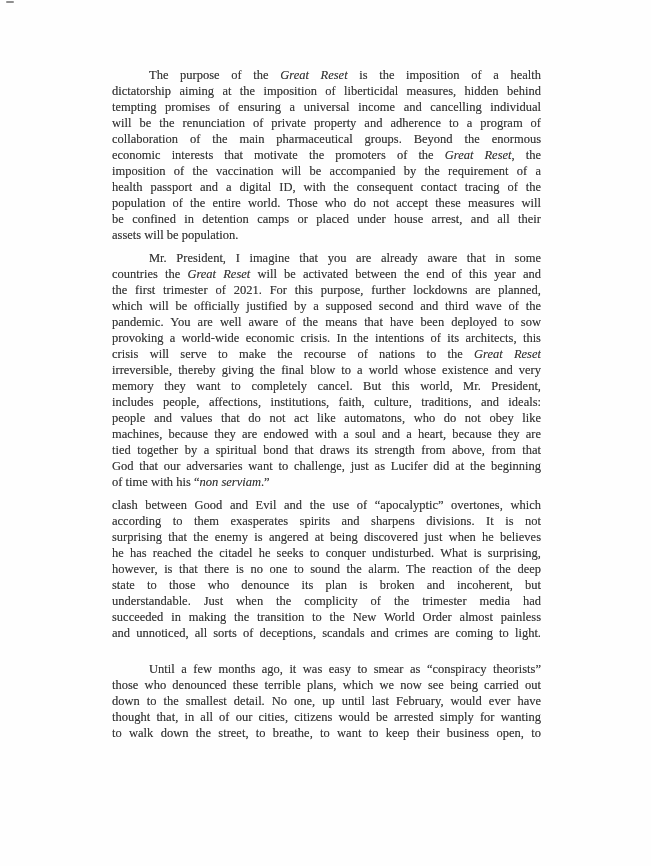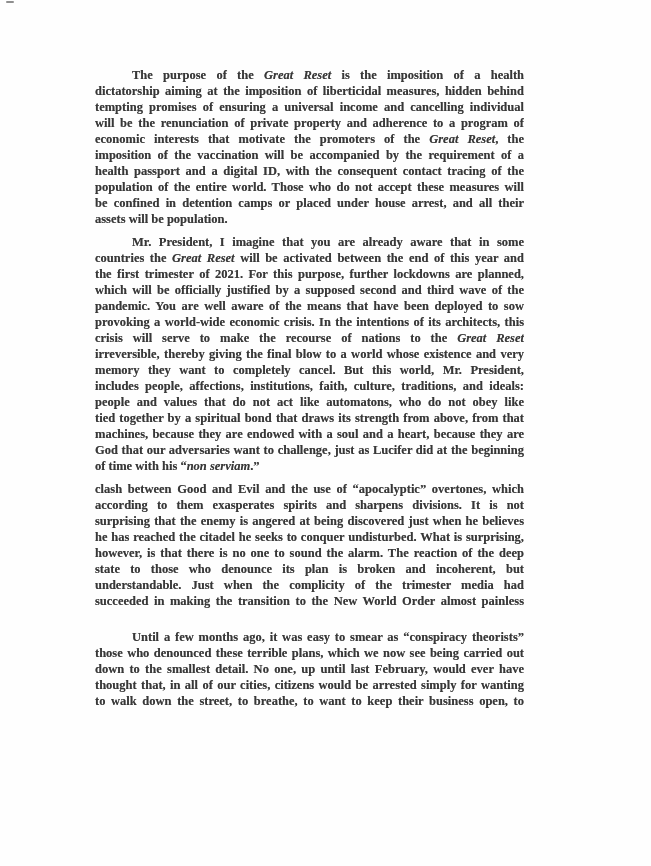--- a/index.html
+++ b/index.html
@@ -19,27 +19,26 @@
     position: absolute;
     left: 6px;
     top: 1px;
     width: 8px;
     height: 2px;
     background: #8f8f8f;
     border-radius: 1px;
   }
   .text-block {
     position: absolute;
-    left: 95px;
+    left: 112px;
     top: 67px;
     width: 429px;
     color: #383838;
     font-size: 12.5px;
     text-shadow: 0 0 0.5px rgba(56,56,56,0.55);
-    font-weight: bold;
   }
   .para {
     margin: 0 0 7px 0;
   }
   .para:last-child {
     margin-bottom: 0;
     margin-top: 20px;
   }
   .line {
     height: 16px;
@@ -63,53 +62,55 @@
 <body>
 
 <div class="page">
   <div class="corner-mark"></div>
   <div class="text-block" id="text-block" style="color: rgb(56, 56, 56);">
       <div class="para">
         <div class="line first">The purpose of the <i>Great Reset</i> is the imposition of a health</div>
         <div class="line">dictatorship aiming at the imposition of liberticidal measures, hidden behind</div>
         <div class="line">tempting promises of ensuring a universal income and cancelling individual</div>
         <div class="line">will be the renunciation of private property and adherence to a program of</div>
+        <div class="line">collaboration of the main pharmaceutical groups. Beyond the enormous</div>
         <div class="line">economic interests that motivate the promoters of the <i>Great Reset</i>, the</div>
         <div class="line">imposition of the vaccination will be accompanied by the requirement of a</div>
         <div class="line">health passport and a digital ID, with the consequent contact tracing of the</div>
         <div class="line">population of the entire world. Those who do not accept these measures will</div>
         <div class="line">be confined in detention camps or placed under house arrest, and all their</div>
         <div class="line last-left">assets will be population.</div>
       </div>
       <div class="para">
         <div class="line first">Mr. President, I imagine that you are already aware that in some</div>
         <div class="line">countries the <i>Great Reset</i> will be activated between the end of this year and</div>
         <div class="line">the first trimester of 2021. For this purpose, further lockdowns are planned,</div>
         <div class="line">which will be officially justified by a supposed second and third wave of the</div>
         <div class="line">pandemic. You are well aware of the means that have been deployed to sow</div>
         <div class="line">provoking a world-wide economic crisis. In the intentions of its architects, this</div>
         <div class="line">crisis will serve to make the recourse of nations to the <i>Great Reset</i></div>
         <div class="line">irreversible, thereby giving the final blow to a world whose existence and very</div>
         <div class="line">memory they want to completely cancel. But this world, Mr. President,</div>
         <div class="line">includes people, affections, institutions, faith, culture, traditions, and ideals:</div>
         <div class="line">people and values that do not act like automatons, who do not obey like</div>
+        <div class="line">machines, because they are endowed with a soul and a heart, because they are</div>
         <div class="line">tied together by a spiritual bond that draws its strength from above, from that</div>
-        <div class="line">machines, because they are endowed with a soul and a heart, because they are</div>
         <div class="line">God that our adversaries want to challenge, just as Lucifer did at the beginning</div>
         <div class="line last-left">of time with his “<i>non serviam</i>.”</div>
       </div>
       <div class="para">
         <div class="line">clash between Good and Evil and the use of “apocalyptic” overtones, which</div>
         <div class="line">according to them exasperates spirits and sharpens divisions. It is not</div>
         <div class="line">surprising that the enemy is angered at being discovered just when he believes</div>
         <div class="line">he has reached the citadel he seeks to conquer undisturbed. What is surprising,</div>
         <div class="line">however, is that there is no one to sound the alarm. The reaction of the deep</div>
         <div class="line">state to those who denounce its plan is broken and incoherent, but</div>
         <div class="line">understandable. Just when the complicity of the trimester media had</div>
         <div class="line">succeeded in making the transition to the New World Order almost painless</div>
+        <div class="line">and unnoticed, all sorts of deceptions, scandals and crimes are coming to light.</div>
       </div>
       <div class="para">
         <div class="line first">Until a few months ago, it was easy to smear as “conspiracy theorists”</div>
         <div class="line">those who denounced these terrible plans, which we now see being carried out</div>
         <div class="line">down to the smallest detail. No one, up until last February, would ever have</div>
         <div class="line">thought that, in all of our cities, citizens would be arrested simply for wanting</div>
         <div class="line">to walk down the street, to breathe, to want to keep their business open, to</div>
       </div>
     </div>
 </div>

